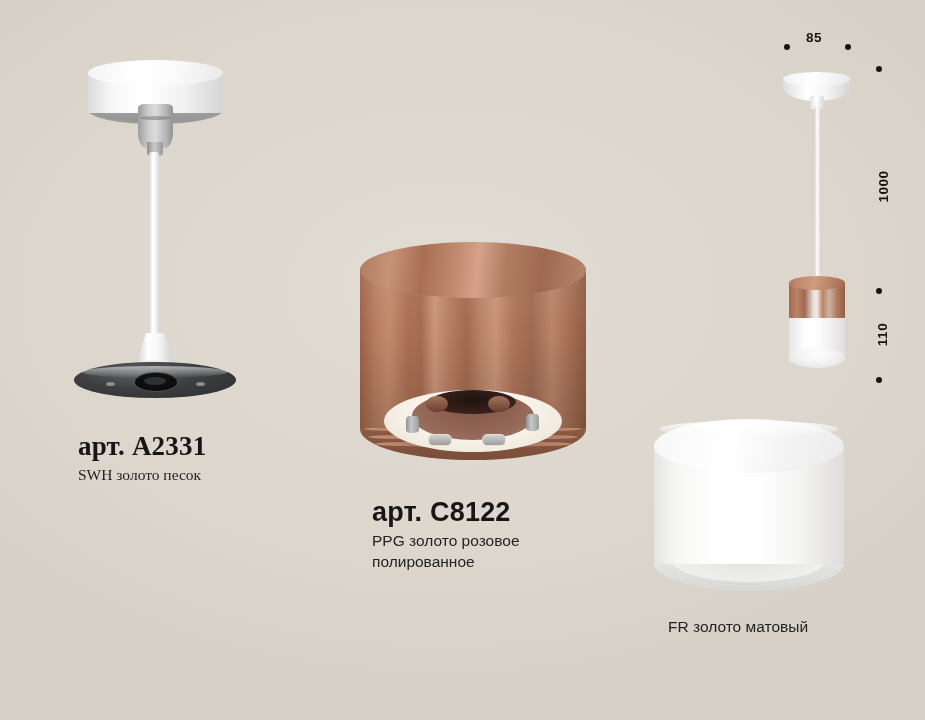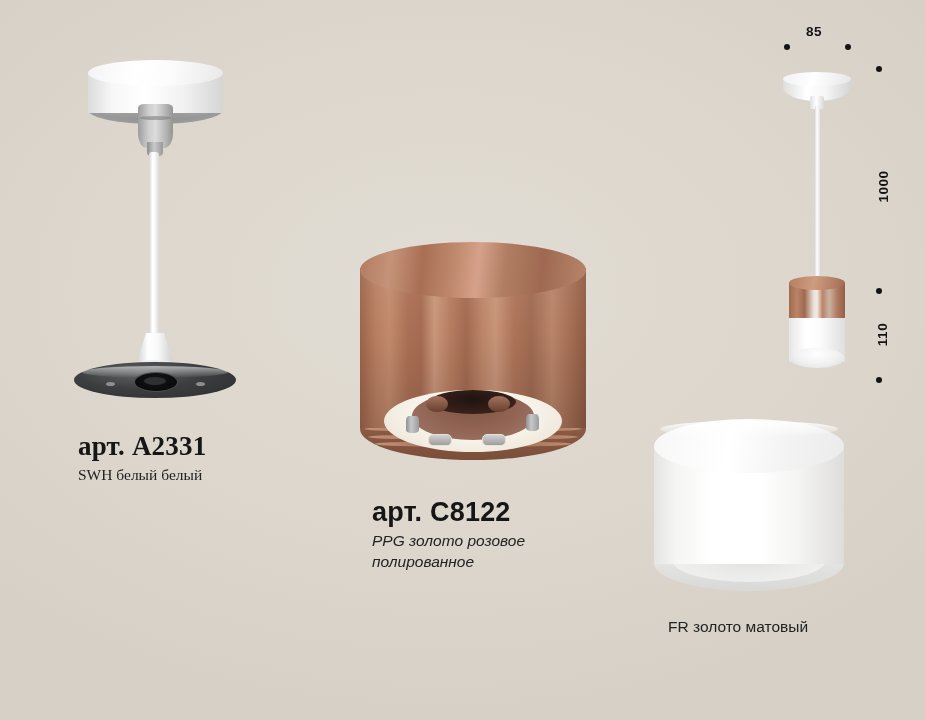--- a/index.html
+++ b/index.html
@@ -32,21 +32,21 @@
     line-height: 1.05;
   }
   .label-sub {
     font-size: 15.5px;
     font-weight: normal;
     color: #232323;
     line-height: 1.35;
     margin-top: 5px;
     white-space: nowrap;
   }
-  .label-sub.two-line { white-space: normal; max-width: 210px; font-style: italic; }
+  .label-sub.two-line { white-space: normal; max-width: 210px; }
 
   
   .dim-text {
     position: absolute;
     font-size: 13.5px;
     font-weight: bold;
     color: #141414;
     letter-spacing: 0.5px;
   }
   .dim-text.vertical {
@@ -340,21 +340,21 @@
     <div class="a-disc-top"></div>
     <div class="a-disc-highlight"></div>
     <div class="a-disc-screw" style="left:106px; top:382px;"></div>
     <div class="a-disc-screw" style="left:196px; top:382px;"></div>
     <div class="a-disc-hub"></div>
     <div class="a-disc-hub-inner"></div>
   </div>
 
   <div class="label-block" style="left:78px; top:432px;font-family:Liberation Serif, serif;">
     <div class="label-title">арт. A2331</div>
-    <div class="label-sub">SWH белый белый</div>
+    <div class="label-sub">SWH золото песок</div>
   </div>
 
   <div id="prod-c8122">
     <div class="c-bot-outer"></div>
     <div class="c-ridge" style="left:34px; top:196px; width:218px;"></div>
     <div class="c-ridge" style="left:38px; top:204px; width:210px;"></div>
     <div class="c-ridge" style="left:44px; top:211px; width:198px;"></div>
     <div class="c-body"></div>
     <div class="c-body-shade"></div>
     <div class="c-top-ellipse"></div>
@@ -391,21 +391,21 @@
     <div class="n-body"></div>
     <div class="n-top"></div>
     <div class="n-rim-highlight"></div>
   </div>
 
   <div class="label-block" style="left:668px; top:612px;">
     <div class="label-sub">FR золото матовый</div>
   </div>
 
   <div class="dim-dot" style="left:784px; top:44px;"></div>
-  <div class="dim-text" style="left:806px; top:24px;">85</div>
+  <div class="dim-text" style="left:806px; top:30px;">85</div>
   <div class="dim-dot" style="left:845px; top:44px;"></div>
 
   <div class="dim-dot" style="left:876px; top:66px;"></div>
   <div class="dim-text vertical" style="left:861px; top:179px; width:44px; text-align:center;">1000</div>
   <div class="dim-dot" style="left:876px; top:288px;"></div>
 
   <div class="dim-text vertical" style="left:862px; top:327px; width:40px; text-align:center;">110</div>
   <div class="dim-dot" style="left:876px; top:377px;"></div>
 
 </div>

